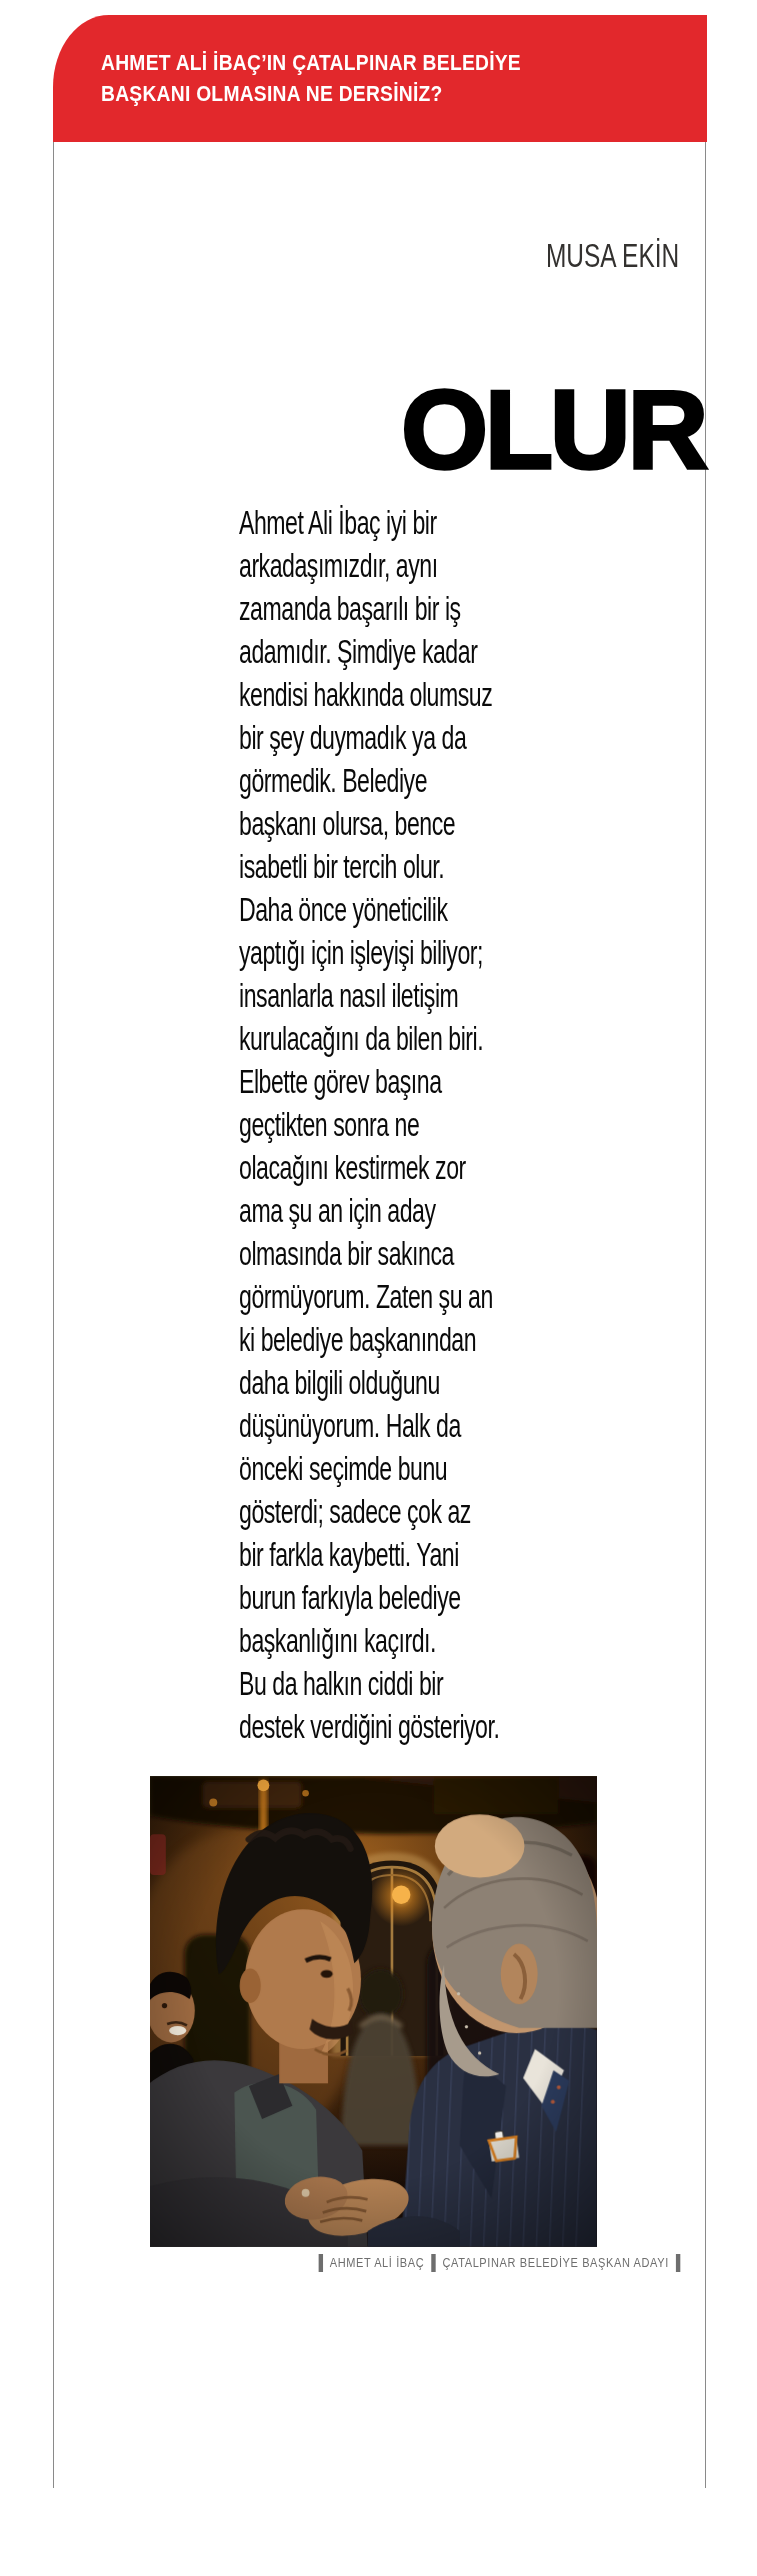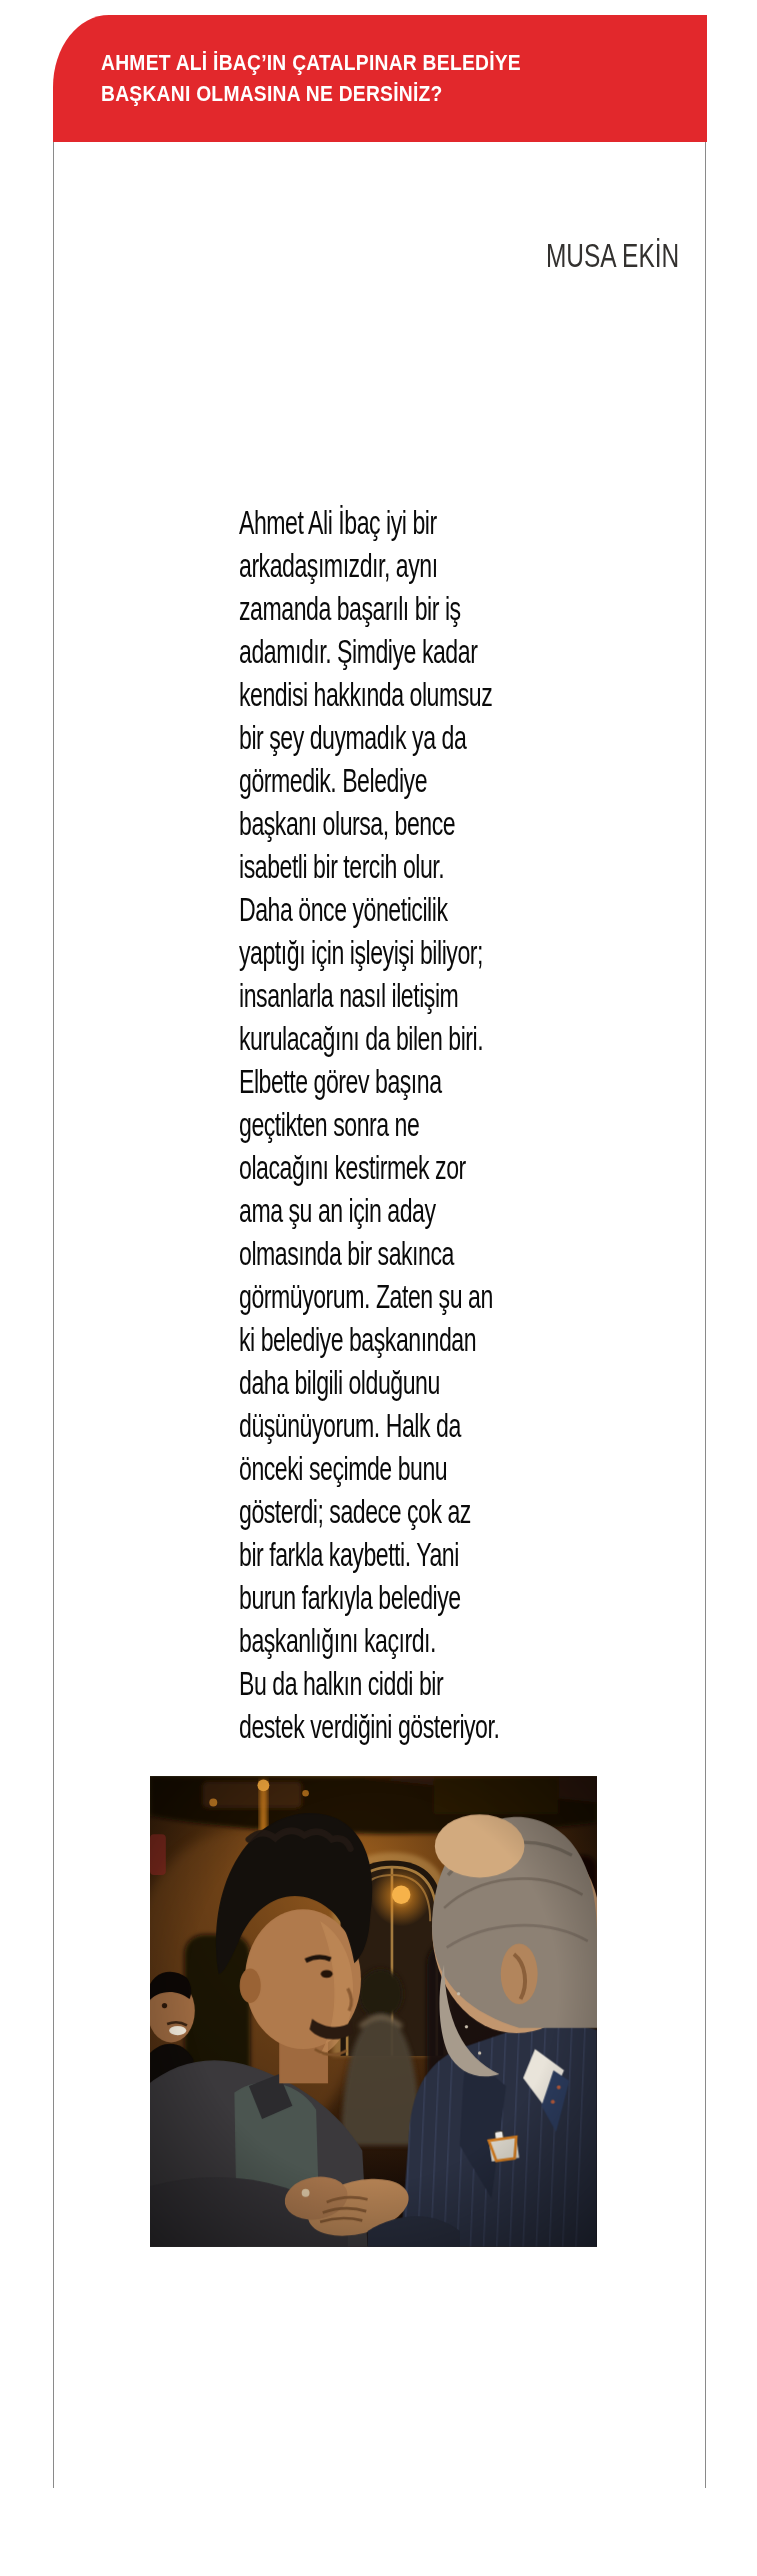--- a/index.html
+++ b/index.html
@@ -66,20 +66,21 @@
     </div>
   </div>
 
   <div class="rule left"></div>
   <div class="rule right"></div>
 
   <div class="center-row name">
     <span class="scaleC">MUSA EKİN</span>
   </div>
 
+  <div class="center-row headline">OLUR</div>
 
   <div class="body-text">Ahmet Ali İbaç iyi bir
 arkadaşımızdır, aynı
 zamanda başarılı bir iş
 adamıdır. Şimdiye kadar
 kendisi hakkında olumsuz
 bir şey duymadık ya da
 görmedik. Belediye
 başkanı olursa, bence
 isabetli bir tercih olur.
@@ -241,20 +242,29 @@
         <ellipse cx="252" cy="640" rx="48" ry="32" fill="#a2724a" transform="rotate(-10 252 640)"></ellipse>
         <path d="M268,646 q30,-12 62,-4 M262,662 q34,-12 66,-2 M258,676 q32,-10 64,-2" stroke="#7c5330" stroke-width="4" fill="none"></path>
         <circle cx="236" cy="632" r="6" fill="#d8c8a8" opacity=".9"></circle>
         <path d="M330,690 C380,660 430,660 470,690 L470,714 L330,714 Z" fill="#262b3a"></path>
       </g>
 
       <rect width="678" height="714" fill="url(#vig)"></rect>
     </svg>
   </div>
 
+  <div class="center-row caption">
+    <span class="inner">
+      <span class="cap-bar"></span>
+      <span class="cap-text">AHMET ALİ İBAÇ</span>
+      <span class="cap-bar"></span>
+      <span class="cap-text">ÇATALPINAR BELEDİYE BAŞKAN ADAYI</span>
+      <span class="cap-bar"></span>
+    </span>
+  </div>
 
   <div class="center-row footer-code">
     <span class="scaleC">000190</span>
   </div>
   <div class="center-row footer-url">
     <span class="scaleC">www.politikim.com</span>
   </div>
 
 </div>
 

